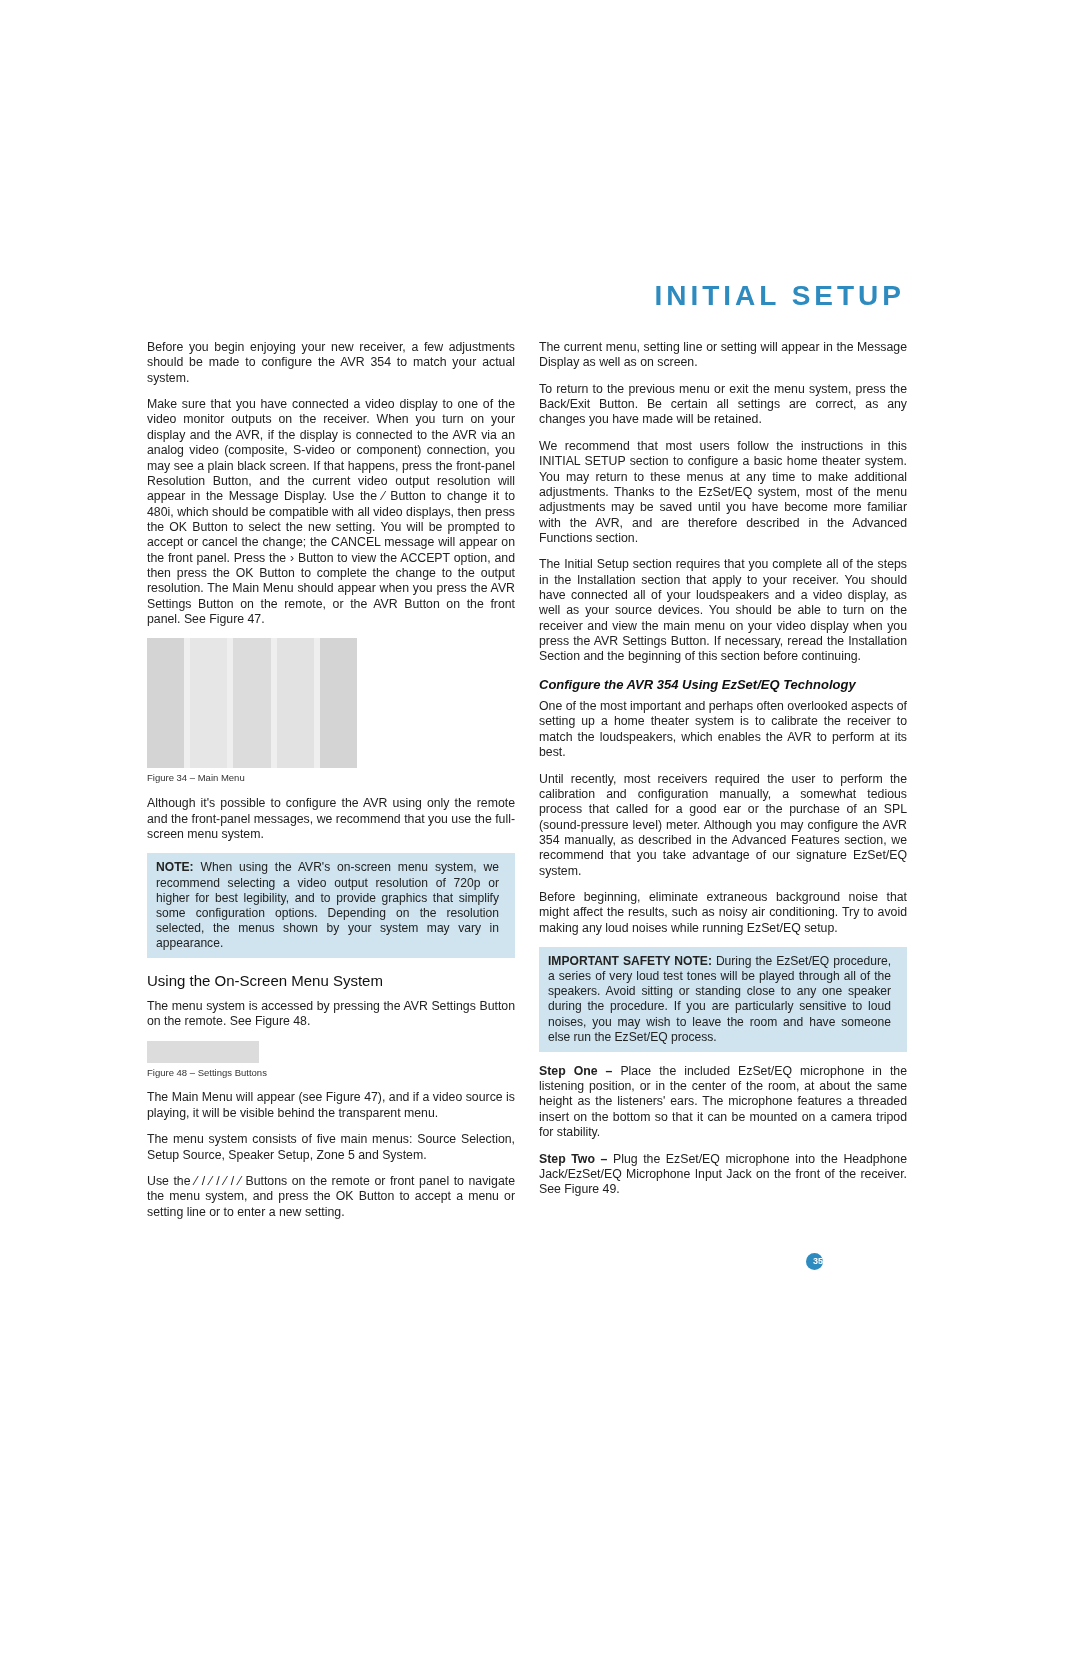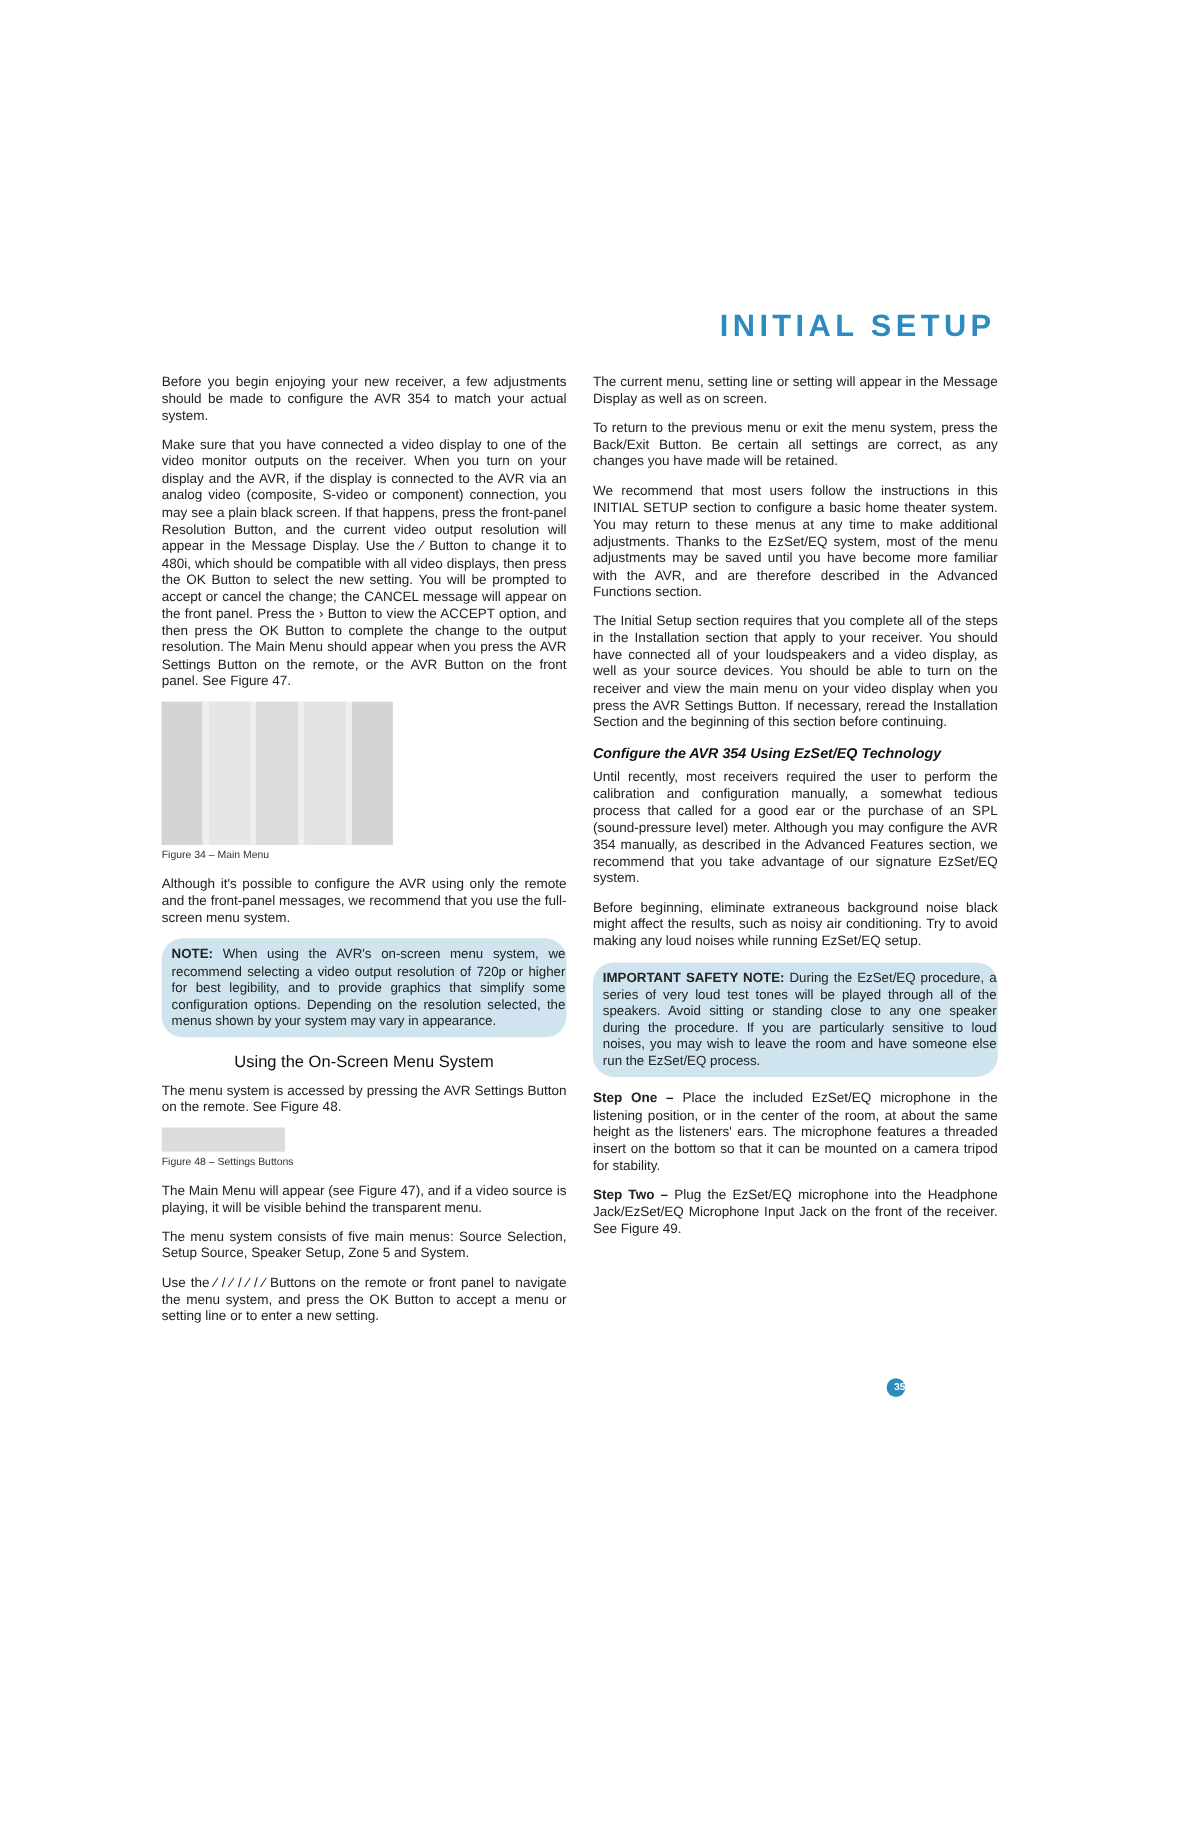--- a/index.html
+++ b/index.html
@@ -44,21 +44,20 @@
   }
   .col p {
     margin: 0 0 11px 0;
     text-align: justify;
   }
   .subhead {
     font-size: 15px;
     margin: 14px 0 8px 0;
     font-weight: normal;
     color: #111;
-    text-align: center;
   }
   .subhead2 {
     font-size: 13px;
     font-weight: bold;
     margin: 12px 0 6px 0;
     color: #111;
     font-style: italic;
   }
   .caption {
     font-size: 9.5px;
@@ -79,26 +78,25 @@
   .fig47 .s3 { background:#dcdcdc; }
   .fig47 .s4 { background:#e2e2e2; }
   .fig48 {
     width: 112px;
     height: 22px;
     background: #dcdcdc;
     margin-bottom: 2px;
   }
   .notebox {
     background: #cfe4ef;
-    padding: 7px 1px 7px 9px;
+    padding: 7px 16px 7px 9px;
     font-size: 12.1px;
     line-height: 1.25;
     margin: 0 0 12px 0;
     text-align: justify;
-    border-radius: 19px;
   }
   .notebox .strong { font-weight: bold; }
   .runstrong { font-weight: bold; }
   .pagebadge {
     position: absolute;
     right: 145px;
     top: 1253px;
     width: 17px;
     height: 17px;
     border-radius: 50%;
@@ -156,22 +154,23 @@
       </div>
 
       <div class="col">
         <p>The current menu, setting line or setting will appear in the Message Display as well as on screen.</p>
         <p>To return to the previous menu or exit the menu system, press the Back/Exit Button. Be certain all settings are correct, as any changes you have made will be retained.</p>
         <p>We recommend that most users follow the instructions in this INITIAL SETUP section to configure a basic home theater system. You may return to these menus at any time to make additional adjustments. Thanks to the EzSet/EQ system, most of the menu adjustments may be saved until you have become more familiar with the AVR, and are therefore described in the Advanced Functions section.</p>
         <p>The Initial Setup section requires that you complete all of the steps in the Installation section that apply to your receiver. You should have connected all of your loudspeakers and a video display, as well as your source devices. You should be able to turn on the receiver and view the main menu on your video display when you press the AVR Settings Button. If necessary, reread the Installation Section and the beginning of this section before continuing.</p>
 
         <h3 class="subhead2">Configure the AVR 354 Using EzSet/EQ Technology</h3>
 
+        <p>One of the most important and perhaps often overlooked aspects of setting up a home theater system is to calibrate the receiver to match the loudspeakers, which enables the AVR to perform at its best.</p>
         <p>Until recently, most receivers required the user to perform the calibration and configuration manually, a somewhat tedious process that called for a good ear or the purchase of an SPL (sound-pressure level) meter. Although you may configure the AVR 354 manually, as described in the Advanced Features section, we recommend that you take advantage of our signature EzSet/EQ system.</p>
-        <p>Before beginning, eliminate extraneous background noise black might affect the results, such as noisy air conditioning. Try to avoid making any loud noises while running EzSet/EQ setup.</p>
+        <p>Before beginning, eliminate extraneous background noise that might affect the results, such as noisy air conditioning. Try to avoid making any loud noises while running EzSet/EQ setup.</p>
 
         <div class="notebox">
           <span class="strong">IMPORTANT SAFETY NOTE:</span><span> During the EzSet/EQ procedure, a series of very loud test tones will be played through all of the speakers. Avoid sitting or standing close to any one speaker during the procedure. If you are particularly sensitive to loud noises, you may wish to leave the room and have someone else run the EzSet/EQ process.</span>
         </div>
 
         <p>
           <span class="runstrong">Step One –</span><span> Place the included EzSet/EQ microphone in the listening position, or in the center of the room, at about the same height as the listeners' ears. The microphone features a threaded insert on the bottom so that it can be mounted on a camera tripod for stability.</span>
         </p>
 
         <p>

